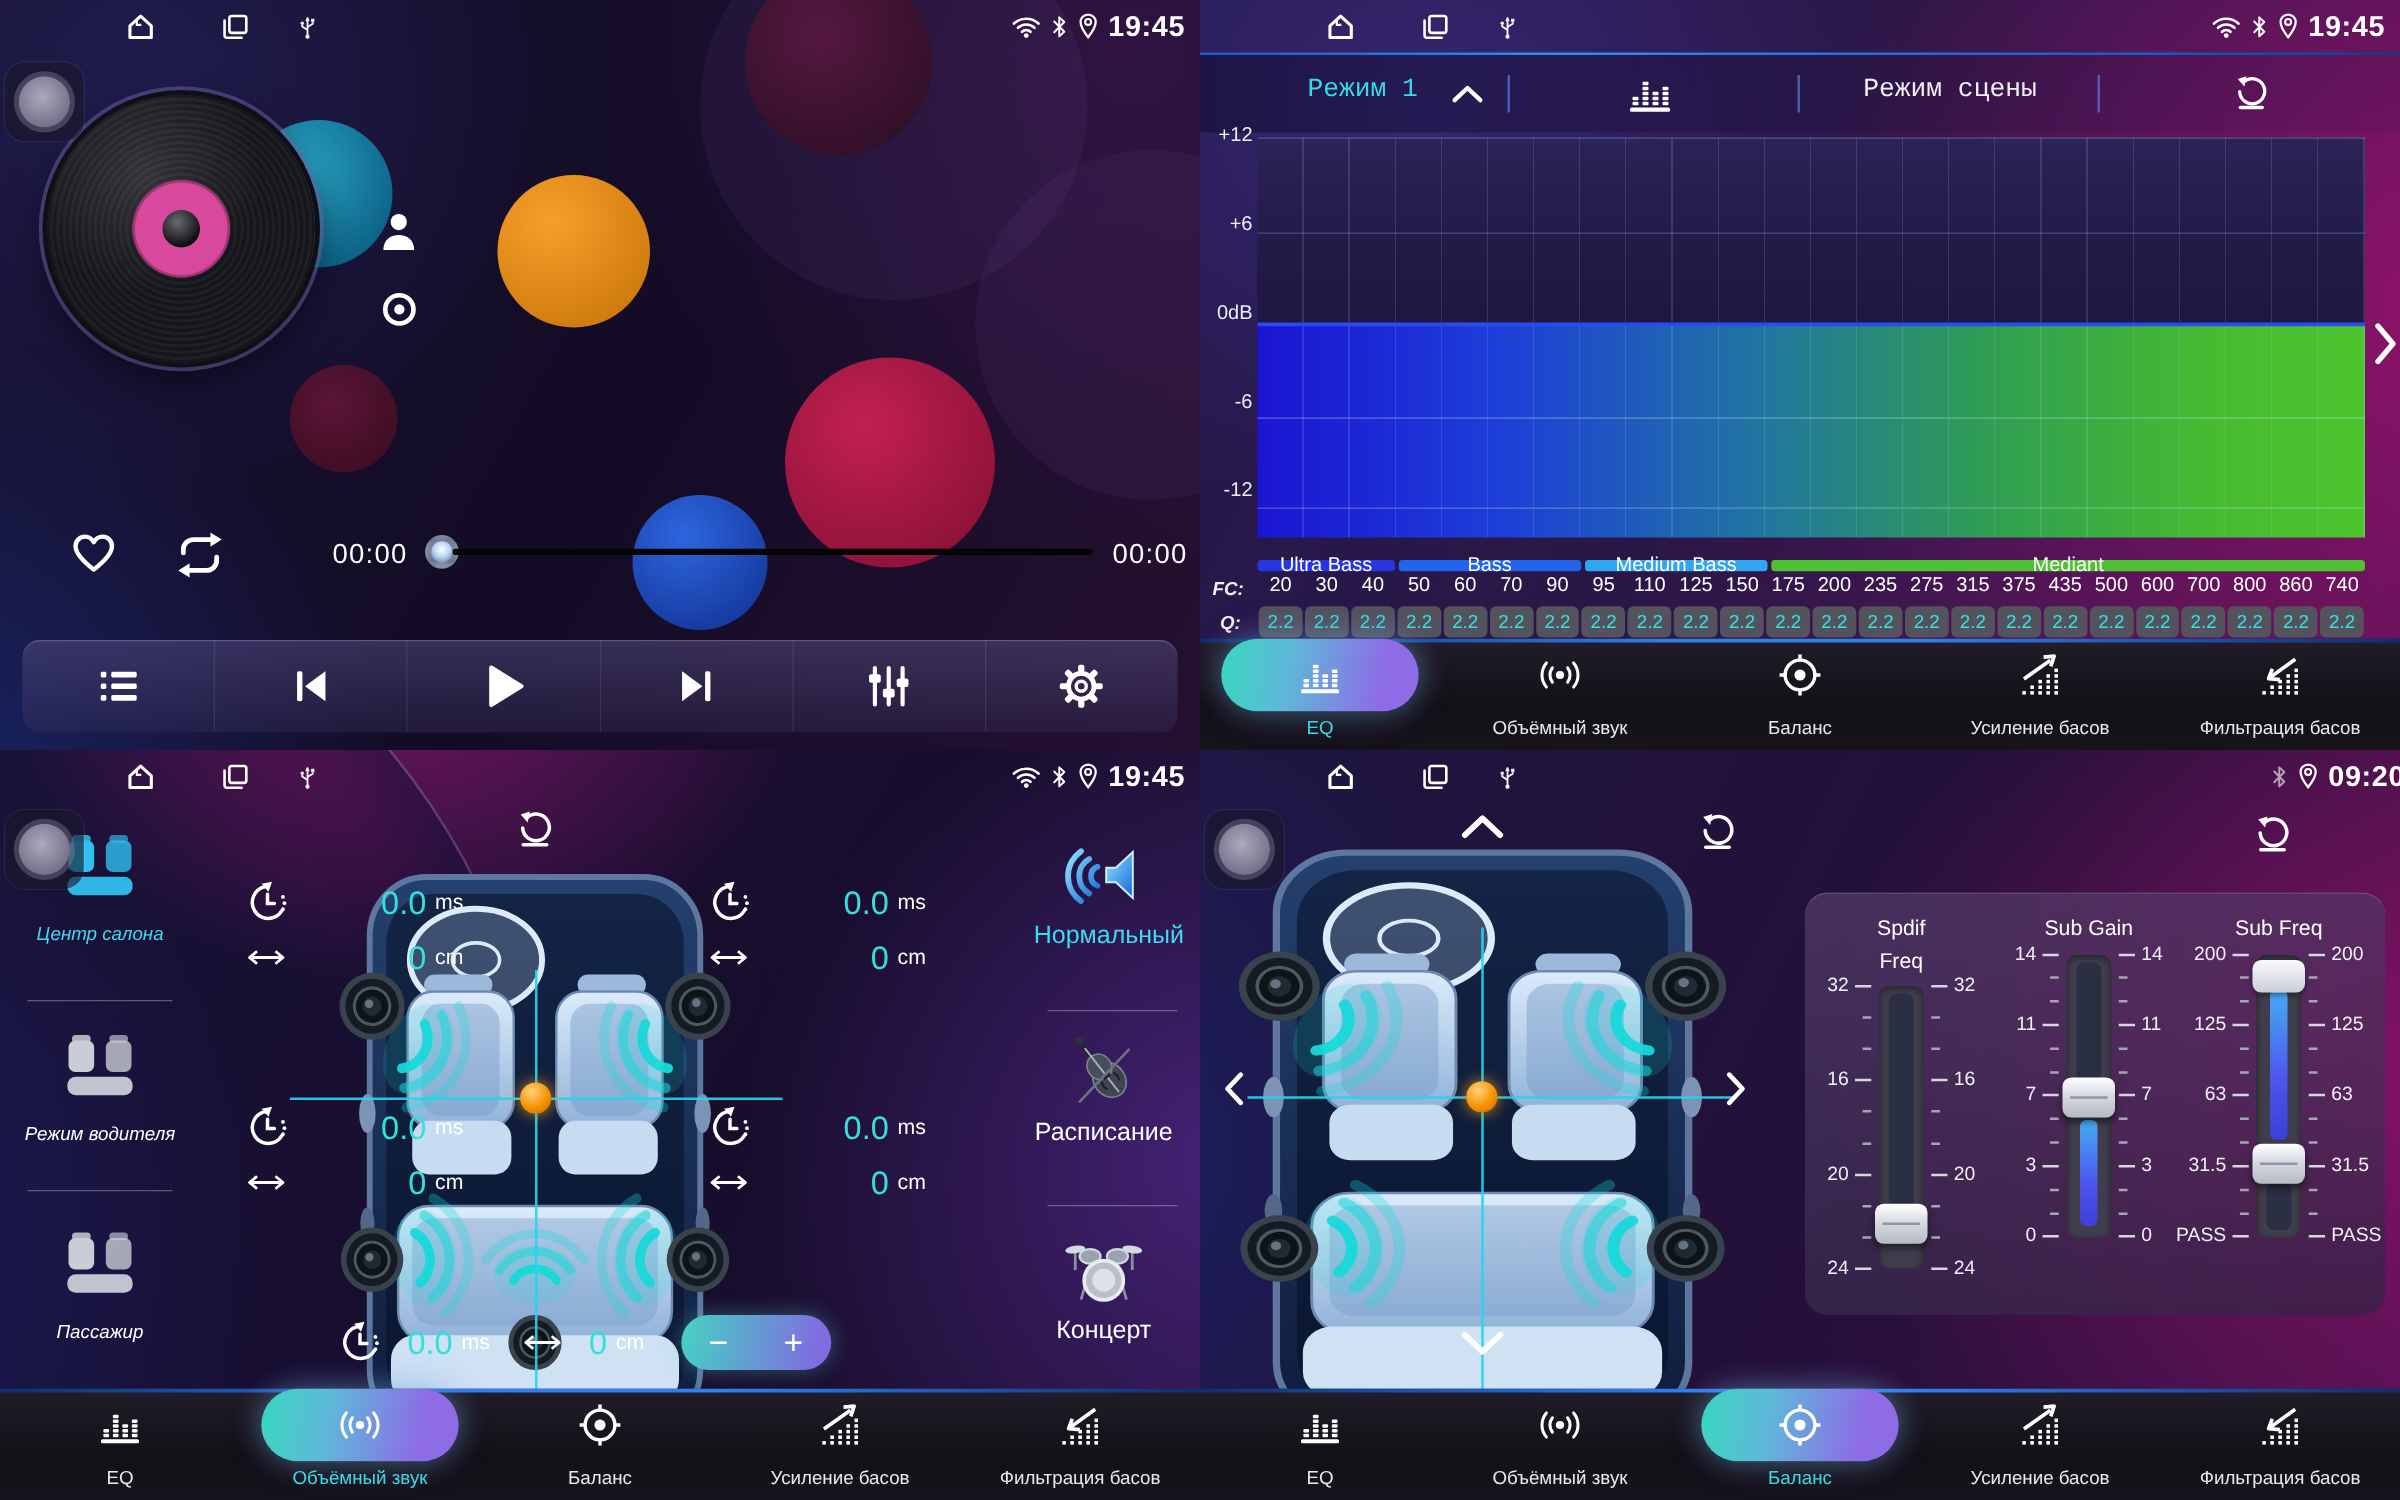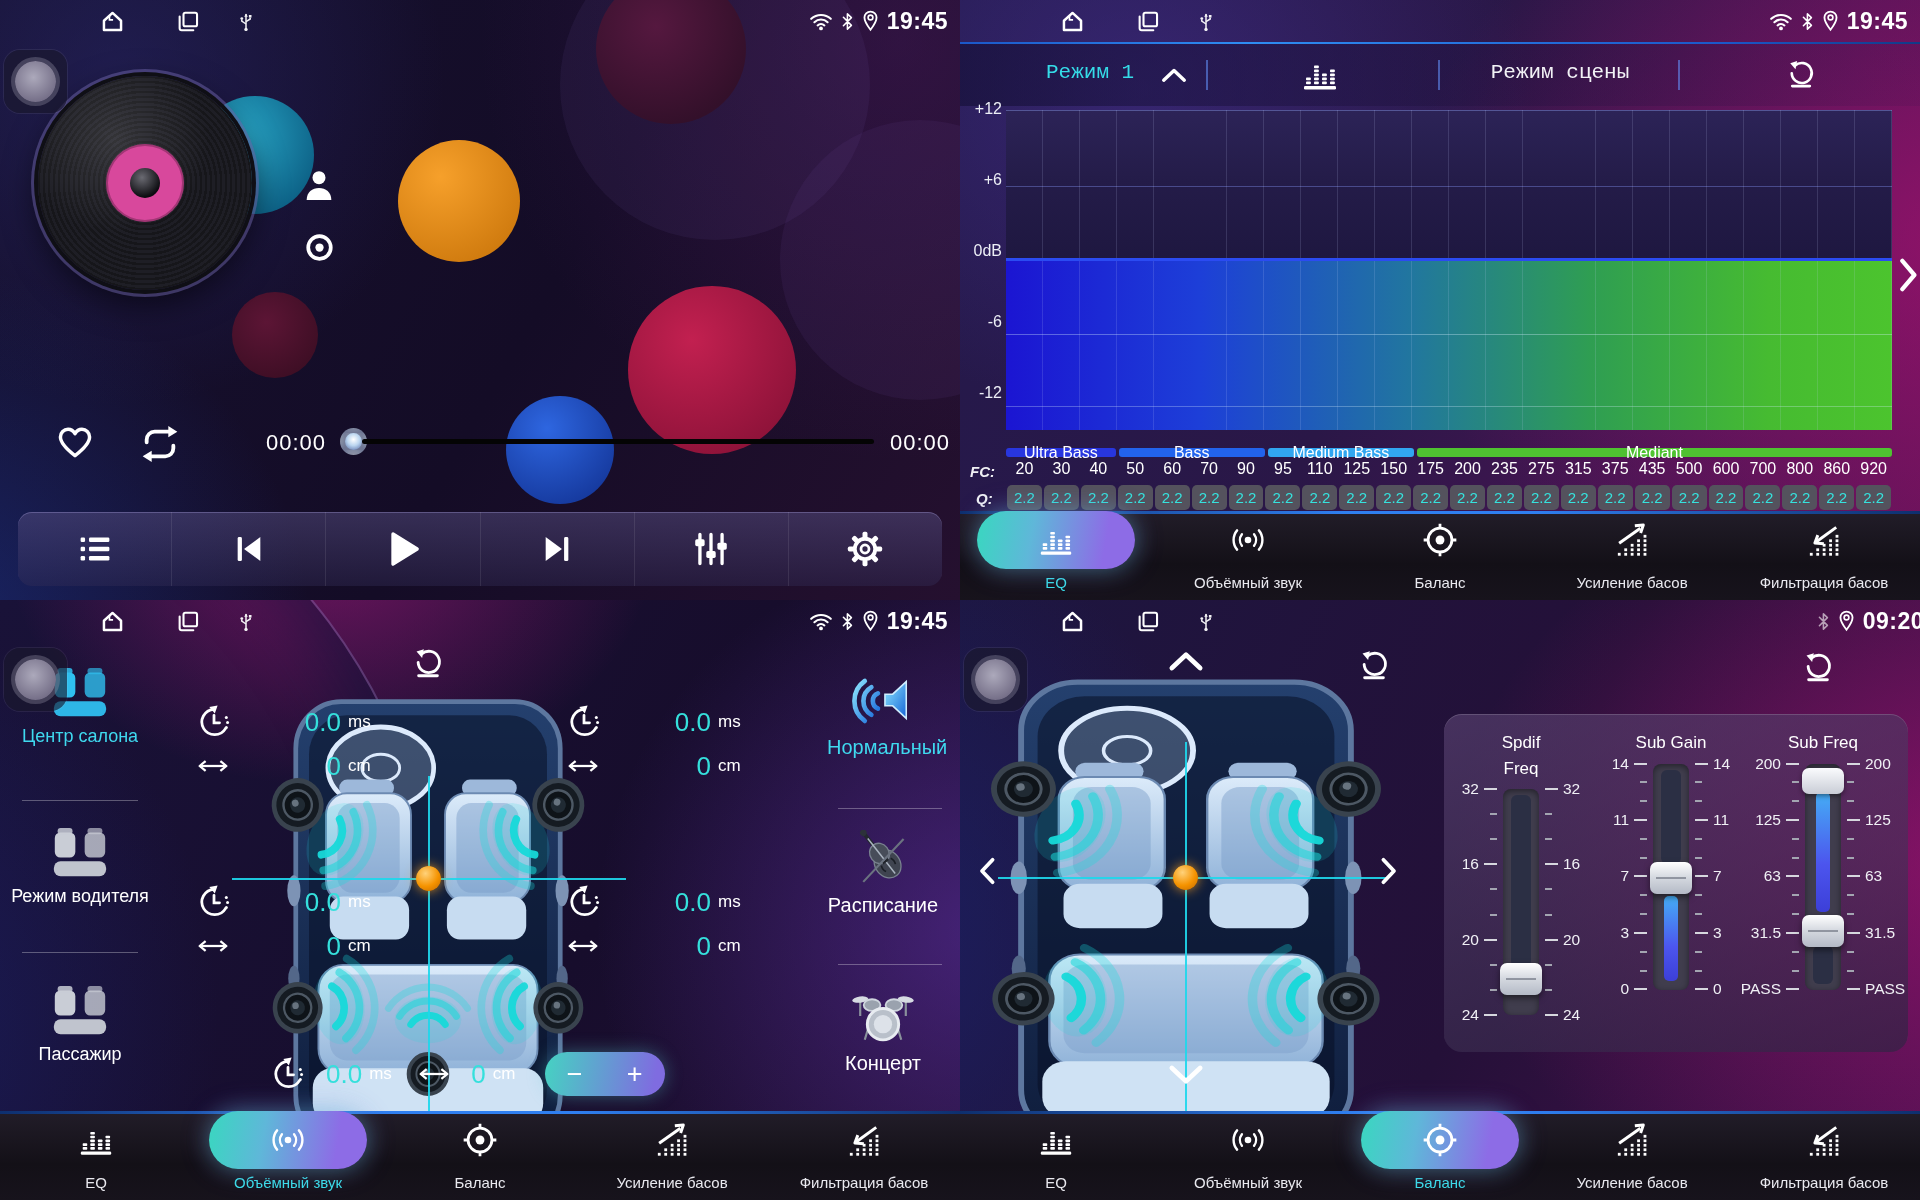--- a/index.html
+++ b/index.html
@@ -134,21 +134,21 @@
   .tab .tlabel{font-size:15px;color:#e9e9ef;}
   .tab.sel .icwrap{background:linear-gradient(100deg,#3ed3c3 5%,#5fb7d9 35%,#8d6ce6 80%);
     box-shadow:0 0 22px rgba(80,215,205,.35),0 0 30px rgba(140,100,230,.30);}
   .tab.sel .tlabel{color:#3ae0ea;}
 
   
   .bl-curve{position:absolute;left:-560px;top:-180px;width:1000px;height:1100px;border-radius:50%;
     border:2px solid rgba(160,150,220,.30);box-shadow:inset -30px 0 60px rgba(15,18,55,.55);}
   .pos-item{position:absolute;left:0;width:160px;text-align:center;}
   .pos-item svg{width:56px;height:52px;}
-  .pos-label{font-size:18px;line-height:1.18;margin-top:4px;}
+  .pos-label{font-size:15px;line-height:1.18;margin-top:16px;font-style:italic;}
   .cyan{color:#3fd9ef;}
   .sep-l{position:absolute;left:22px;width:116px;height:1px;background:rgba(255,255,255,.30);}
   .sep-r{position:absolute;right:18px;width:104px;height:1px;background:rgba(255,255,255,.30);}
   .preset-item{position:absolute;right:14px;width:126px;text-align:center;}
   .preset-item svg{width:62px;height:56px;}
   .preset-label{font-size:20px;line-height:1.15;margin:4px auto 0;width:112px;}
   .car{position:absolute;}
   .xh{position:absolute;background:rgba(30,215,235,.92);z-index:6;}
   .ball{position:absolute;width:25px;height:25px;border-radius:50%;z-index:7;
     background:radial-gradient(circle at 38% 30%,#ffd27a,#f59300 55%,#c66d00 95%);
@@ -678,21 +678,21 @@
         <span class="fc">235</span>
         <span class="fc">275</span>
         <span class="fc">315</span>
         <span class="fc">375</span>
         <span class="fc">435</span>
         <span class="fc">500</span>
         <span class="fc">600</span>
         <span class="fc">700</span>
         <span class="fc">800</span>
         <span class="fc">860</span>
-        <span class="fc">920</span>
+        <span class="fc">740</span>
       </div>
     <span class="fcq-label q-label">Q:</span>
     <div class="q-row">
 
     <span class="qb">2.2</span>
         <span class="qb">2.2</span>
         <span class="qb">2.2</span>
         <span class="qb">2.2</span>
         <span class="qb">2.2</span>
         <span class="qb">2.2</span>

